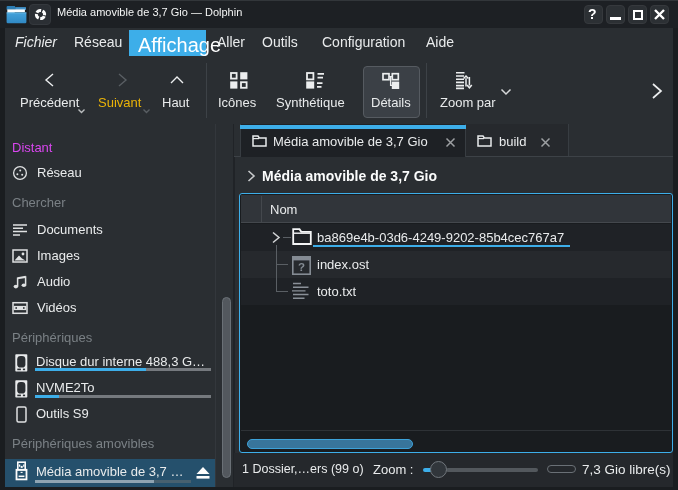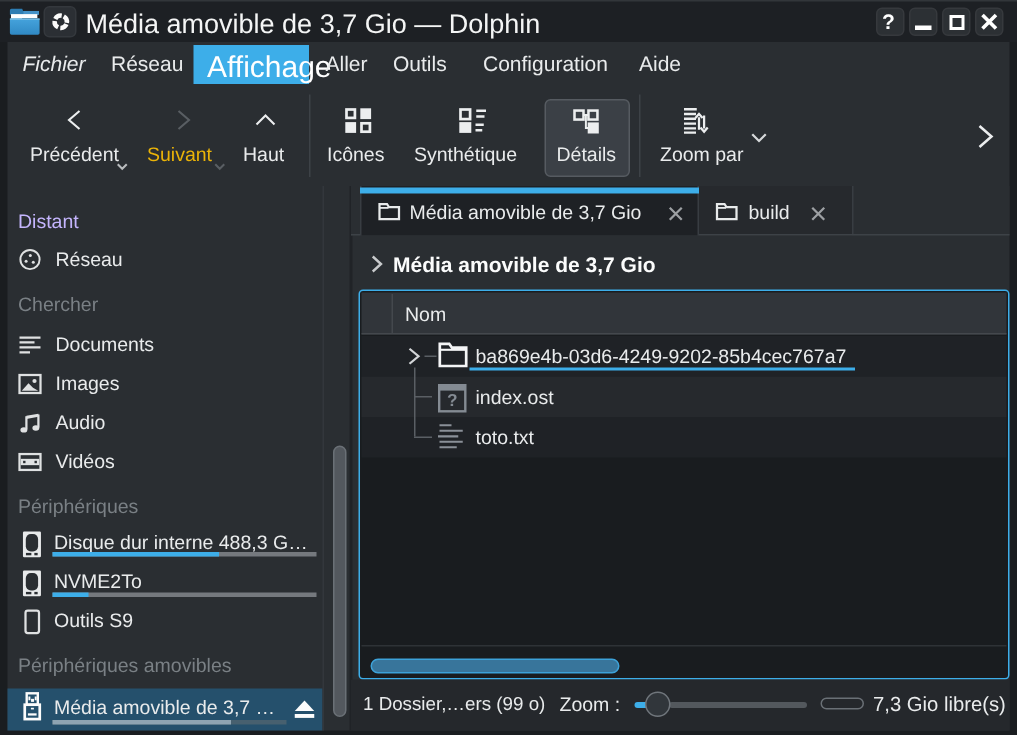--- a/index.html
+++ b/index.html
@@ -28,21 +28,21 @@
   <path d="M0.6 7.4 h19.8 V17 q0 1.2-1.2 1.2 H1.8 q-1.2 0-1.2-1.2 z" fill="url(#fg)"></path>
   <path d="M0.6 7.4 h19.8 v0.8 h-19.8 z" fill="#7ec3e8"></path>
 </svg>
 
 <div class="abs" style="left:29px;top:4px;width:22px;height:21px;background:#2b2f34;border:1px solid #34383d;border-radius:4px;"></div>
 <svg style="left:34px;top:8px" width="13" height="13" viewBox="0 0 13 13">
   <g transform="rotate(23 6.5 6.5)">
   <circle cx="6.5" cy="6.5" r="4.1" fill="none" stroke="#fcfcfc" stroke-width="3" stroke-dasharray="4.9 1.54"></circle>
   </g>
 </svg>
-<div class="txt" style="left:57px;top:6px;font-size:18px;color:#f4f5f5">Média amovible de 3,7 Gio — Dolphin</div>
+<div class="txt" style="left:57px;top:6px;font-size:11px;color:#f4f5f5">Média amovible de 3,7 Gio — Dolphin</div>
 
 <div class="abs" style="left:584px;top:5px;width:19px;height:19px;background:#2c3034;border:1px solid #36393d;border-radius:4px;"></div>
 <div class="txt" style="left:588px;top:6px;font-weight:bold;font-size:14px;color:#fff">?</div>
 <div class="abs" style="left:606px;top:5px;width:19px;height:19px;background:#2c3034;border:1px solid #36393d;border-radius:4px;"></div>
 <div class="abs" style="left:610px;top:17px;width:11px;height:2.5px;background:#fff;"></div>
 <div class="abs" style="left:628px;top:5px;width:19px;height:19px;background:#2c3034;border:1px solid #36393d;border-radius:4px;"></div>
 <div class="abs" style="left:632.5px;top:9.5px;width:10px;height:10px;border:2.5px solid #fff;"></div>
 <div class="abs" style="left:650px;top:5px;width:19px;height:19px;background:#2c3034;border:1px solid #36393d;border-radius:4px;"></div>
 <svg style="left:653px;top:8px" width="13" height="13" viewBox="0 0 13 13">
   <path d="M2 2 L11 11 M11 2 L2 11" stroke="#fff" stroke-width="2.4"></path>
@@ -116,21 +116,21 @@
 </svg>
 <div class="txt" style="left:440px;top:95px;">Zoom par</div>
 <svg style="left:500px;top:88px" width="12" height="8" viewBox="0 0 12 8">
     <path d="M1.5 1.5 L6 6 L10.5 1.5" fill="none" stroke="#d6d8da" stroke-width="1.5"></path>
   </svg>
 
 <svg style="left:649px;top:82px" width="15" height="18" viewBox="0 0 15 18">
   <path d="M4 2 L12 9 L4 16" fill="none" stroke="#eceeef" stroke-width="1.7"></path>
 </svg>
 
-<div class="txt" style="left:12px;top:140px;color:#c4b5fd">Distant</div>
+<div class="txt" style="left:12px;top:140px;color:#d946ef">Distant</div>
 <svg style="left:12px;top:165px" width="16" height="16" viewBox="0 0 16 16">
   <circle cx="8" cy="8" r="6.4" fill="none" stroke="#dfe1e2" stroke-width="1.3"></circle>
   <circle cx="8.2" cy="5.4" r="1" fill="#dfe1e2"></circle>
   <circle cx="5.4" cy="9.2" r="1" fill="#dfe1e2"></circle>
   <circle cx="10.2" cy="9.8" r="1" fill="#dfe1e2"></circle>
 </svg>
 <div class="txt" style="left:37px;top:165px;">Réseau</div>
 <div class="txt" style="left:12px;top:195px;color:#7a8085">Chercher</div>
 <svg style="left:12px;top:222px" width="16" height="16" viewBox="0 0 16 16">
   <path d="M1 3 h14 M1 6.3 h10 M1 9.6 h14 M1 12.9 h7" stroke="#dfe1e2" stroke-width="1.5"></path>

